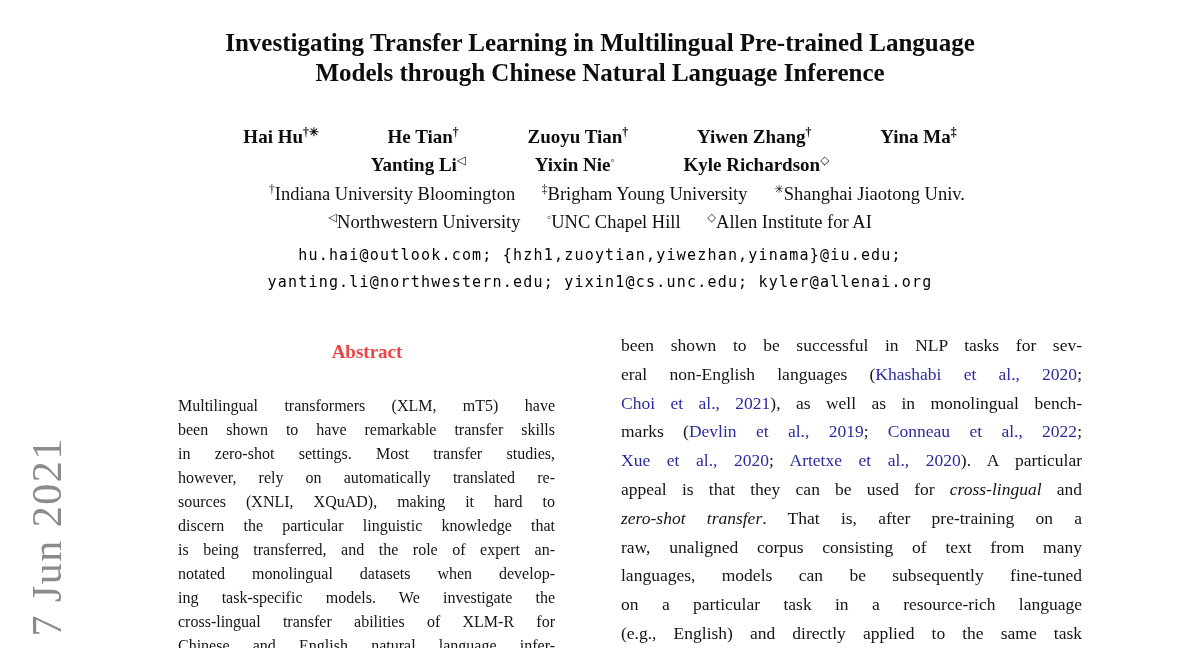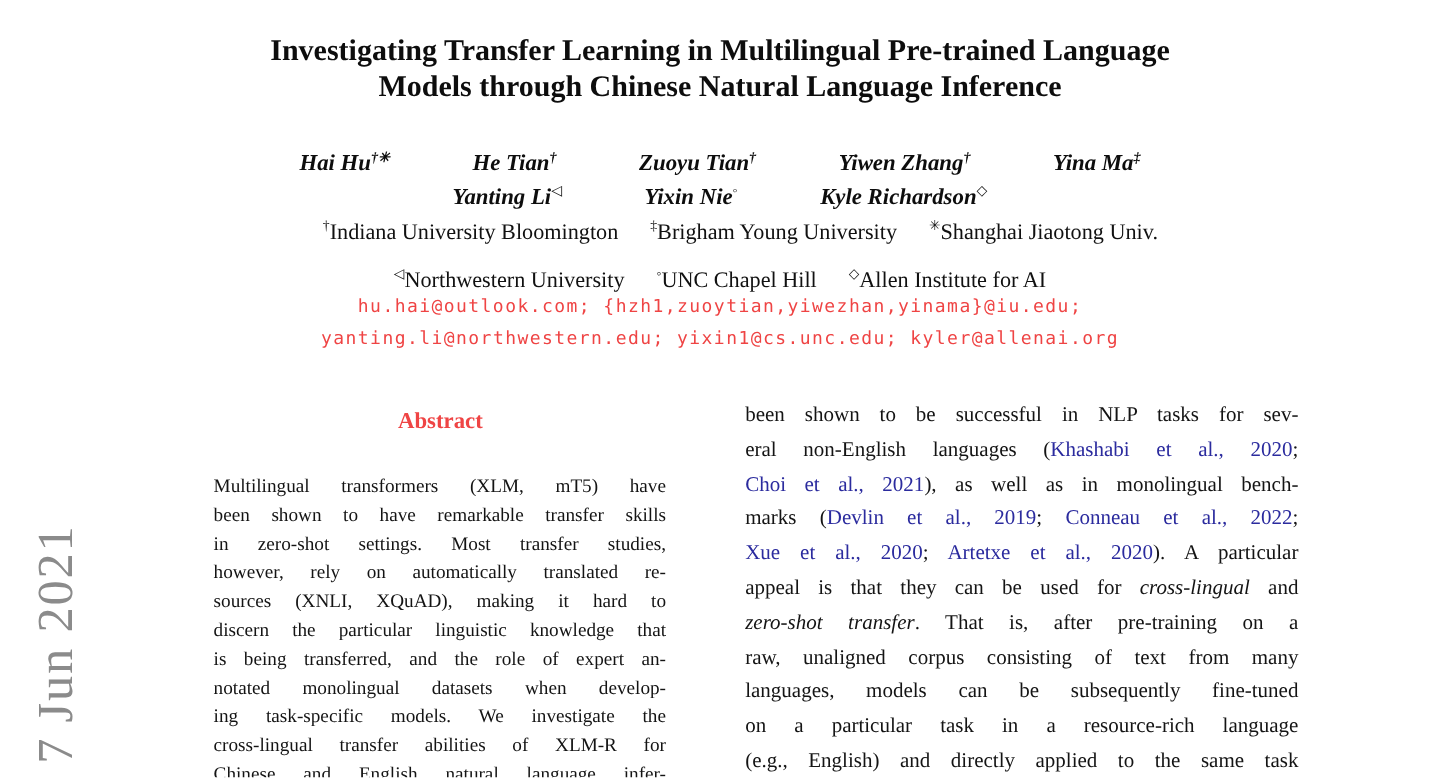--- a/index.html
+++ b/index.html
@@ -46,49 +46,49 @@
     left: 0;
     width: 1200px;
     text-align: center;
     font-weight: bold;
     font-size: 19px;
     color: #0d0d0d;
     white-space: nowrap;
   }
   .author-line.l1 { top: 126px; }
   .author-line.l2 { top: 154px; }
-  .author { margin: 0 32px; font-style: italic; }
+  .author { margin: 0 32px; }
   .author sup, .affil sup {
     font-size: 62%;
     vertical-align: super;
     line-height: 0;
   }
 
   .affil-line {
     position: absolute;
     left: 0;
     width: 1200px;
     text-align: center;
     font-size: 18.5px;
     color: #111111;
     white-space: nowrap;
   }
   .affil-line.l1 { top: 184px; padding-left: 17px; }
-  .affil-line.l2 { top: 224px; }
+  .affil-line.l2 { top: 212px; }
   .affil { margin: 0 11px; }
 
   .email-line {
     position: absolute;
     left: 0;
     width: 1200px;
     text-align: center;
     font-family: "DejaVu Sans Mono", "Liberation Mono", monospace;
     font-size: 15px;
     letter-spacing: 1.2px;
-    color: #ef4444;
+    color: #000000;
     white-space: nowrap;
   }
   .email-line.l1 { top: 246px; }
   .email-line.l2 { top: 273px; }
 
   .abstract-head {
     position: absolute;
     top: 341px;
     left: 155px;
     width: 424px;

